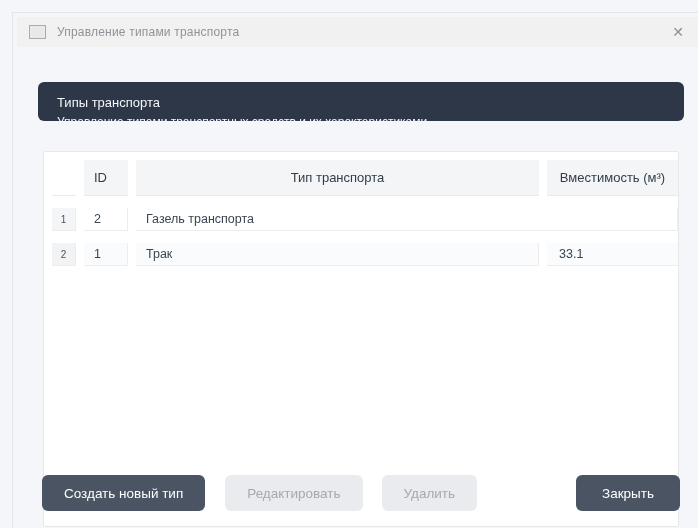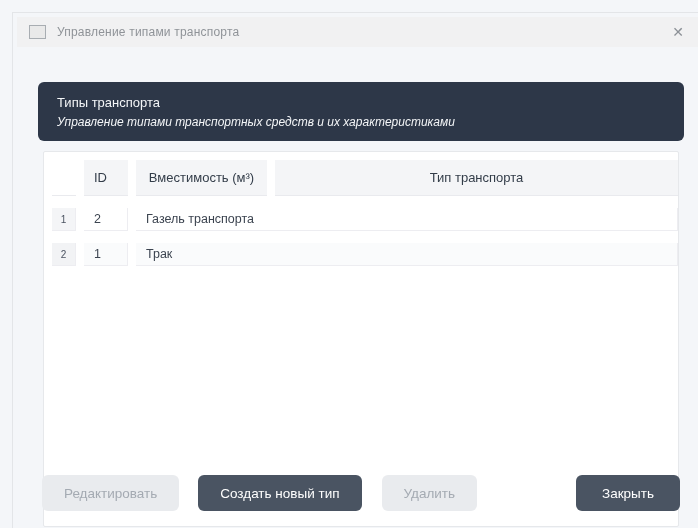--- a/index.html
+++ b/index.html
@@ -46,28 +46,28 @@
     color: #8b9096;
     font-size: 14px;
     cursor: default;
   }
   
   .content { flex: 1; position: relative; }
 
   .info-panel {
     position: absolute;
     left: 17px; right: 17px; top: 23px;
-    height: 59px;
+    height: 39px;
     background: #2d3748;
     border-radius: 6px;
     color: #f4f6f8;
     padding: 9px 15px 0 15px;
   }
   .info-title { font-size: 13px; margin-bottom: 5px; }
-  .info-subtitle { font-size: 12px; font-style: italic; }
+  .info-subtitle { font-size: 12px; }
 
   
   .table-panel {
     position: absolute;
     left: 22px; right: 22px; top: 92px;
     height: 376px;
     background: #ffffff;
     border: 1px solid #e6e8eb;
     border-radius: 2px;
     overflow: hidden;
@@ -151,39 +151,40 @@
     <div class="info-panel">
       <div class="info-title">Типы транспорта</div>
       <div class="info-subtitle">Управление типами транспортных средств и их характеристиками</div>
     </div>
 
     <div class="table-panel">
 
       <div class="trow thead-row">
         <div class="cell col-gutter corner"></div>
         <div class="cell col-id">ID</div>
+        <div class="cell col-type">Тип транспорта</div>
         <div class="cell col-cap">Вместимость (м³)</div>
-        <div class="cell col-type">Тип транспорта</div>
       </div>
 
       <div class="trow data-row">
         <div class="cell col-gutter gutter-cell">1</div>
         <div class="cell col-id">2</div>
         <div class="cell col-type">Газель транспорта</div>
       </div>
 
       <div class="trow data-row alt">
         <div class="cell col-gutter gutter-cell">2</div>
         <div class="cell col-id">1</div>
         <div class="cell col-type">Трак</div>
+        <div class="cell col-cap">33.1</div>
       </div>
 
     </div>
 
     <div class="button-row">
+      <button class="btn btn-dark btn-create">Создать новый тип</button>
       <button class="btn btn-disabled btn-edit">Редактировать</button>
-      <button class="btn btn-dark btn-create">Создать новый тип</button>
       <button class="btn btn-disabled">Удалить</button>
       <button class="btn btn-dark btn-close">Закрыть</button>
     </div>
 
   </div>
 </div>
 
 </body></html>

